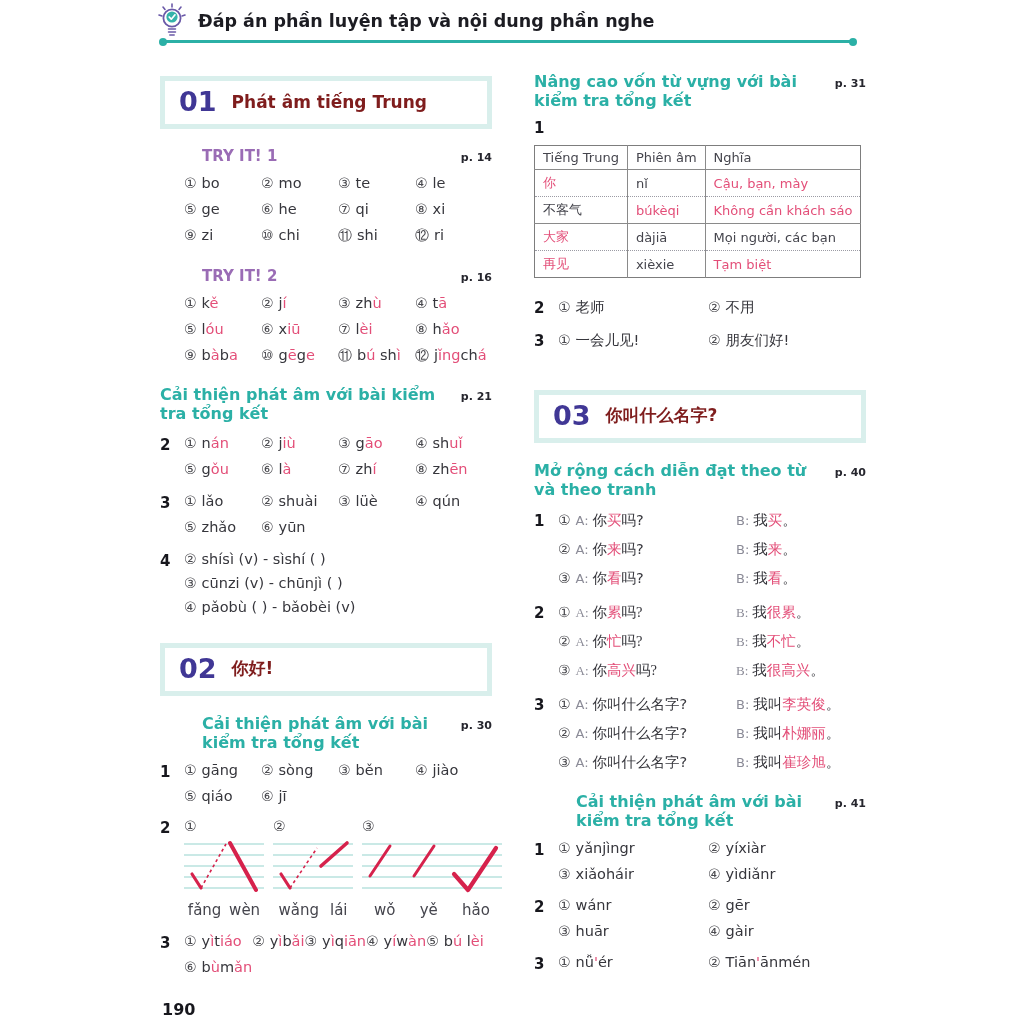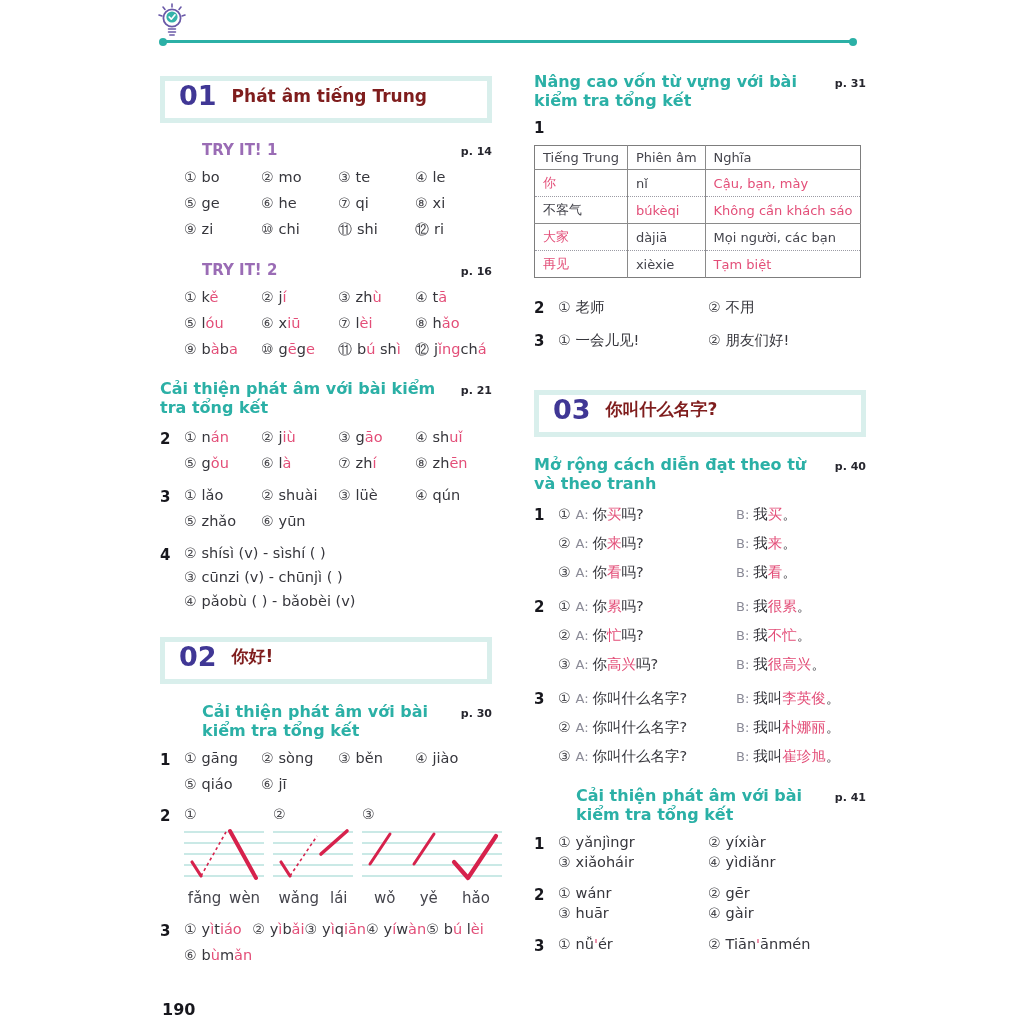--- a/index.html
+++ b/index.html
@@ -9,34 +9,34 @@
   .hdr{position:absolute;left:156px;top:3px;display:flex;align-items:center;}
   .htitle{margin-left:10px;font-size:17.5px;font-weight:700;color:#1c1c22;}
   .rule{position:absolute;left:163px;top:40px;width:690px;height:2.5px;background:#2bb0a6;}
   .rule::before,.rule::after{content:"";position:absolute;top:-2.5px;width:8px;height:8px;border-radius:50%;background:#2bb0a6;}
   .rule::before{left:-4px;} .rule::after{right:-4px;}
   
   .col{position:absolute;width:332px;}
   .colL{left:160px;top:76px;}
   .colR{left:534px;top:72px;}
   
-  .box{border:5px solid #d9efec;background:#fff;padding:1px 14px 9px;display:flex;align-items:center;}
+  .box{border:5px solid #d9efec;background:#fff;padding:7px 14px 9px;display:flex;align-items:center;}
   .box .n{font-size:27px;font-weight:800;color:#403795;line-height:1;}
   .box .t{margin-left:15px;font-size:17px;font-weight:700;color:#7f1d1d;}
   
   .th{display:flex;justify-content:space-between;align-items:baseline;font-weight:700;font-size:16px;color:#2bb0a6;}
   .th.purple{color:#9a6cb5;font-size:15px;}
   .pg{font-size:11px;font-weight:700;color:#26262e;white-space:nowrap;margin-left:8px;}
   
   .exr{display:flex;align-items:flex-start;}
   .exn{width:24px;flex:0 0 24px;font-weight:700;font-size:15px;color:#17171d;padding-top:1px;}
   .grid4{display:grid;grid-template-columns:repeat(4,1fr);row-gap:10px;flex:1;}
   .grid3{display:grid;grid-template-columns:repeat(5,1fr);row-gap:10px;flex:1;max-width:240px;}
   .grid1{display:grid;grid-template-columns:1fr;row-gap:8px;flex:1;}
-  .grid2r{display:grid;grid-template-columns:150px 1fr;row-gap:4px;flex:1;}
+  .grid2r{display:grid;grid-template-columns:150px 1fr;row-gap:10px;flex:1;}
   .ind{margin-left:24px;}
   .itm{font-size:14.5px;color:#36363c;white-space:nowrap;}
   .cn{color:#4a4a4f;margin-right:5px;font-size:14px;}
   .pk{color:#e34e78;}
   .ab{color:#8b8b97;margin-right:4px;font-size:13px;}
   
   table.vt{border-collapse:collapse;width:326px;font-size:13px;color:#45454d;}
   table.vt th,table.vt td{border-left:1.3px solid #8a8a8a;padding:4px 8px;text-align:left;font-weight:400;white-space:nowrap;}
   table.vt tr th:first-child,table.vt tr td:first-child{border-left:none;}
   table.vt{border:1.4px solid #7d7d7d;}
@@ -75,20 +75,21 @@
       </g>
       <circle cx="16" cy="15" r="8.6" fill="#ffffff" stroke="#6a59a8" stroke-width="1.8"></circle>
       <circle cx="16" cy="14" r="5.6" fill="#35b3aa"></circle>
       <path d="M13.2 14 L15.3 16.2 L19 11.8" fill="none" stroke="#ffffff" stroke-width="1.7" stroke-linecap="round" stroke-linejoin="round"></path>
       <g stroke="#6a59a8" stroke-width="1.5" stroke-linecap="round">
         <line x1="12.5" y1="26" x2="19.5" y2="26"></line>
         <line x1="12.5" y1="29" x2="19.5" y2="29"></line>
         <line x1="13.8" y1="32" x2="18.2" y2="32"></line>
       </g>
     </svg>
+    <div class="htitle">Đáp án phần luyện tập và nội dung phần nghe</div>
   </div>
   <div class="rule"></div>
 
   <div class="col colL">
 
     <div class="box mb18">
       <span class="n">01</span>
       <span class="t">Phát âm tiếng Trung</span>
     </div>
 
@@ -336,21 +337,21 @@
             <div class="itm"><span class="cn">①</span><span class="ab">A:</span>你<span class="pk">买</span>吗?</div>
             <div class="itm"><span class="ab">B:</span>我<span class="pk">买</span>。</div>
             <div class="itm"><span class="cn">②</span><span class="ab">A:</span>你<span class="pk">来</span>吗?</div>
             <div class="itm"><span class="ab">B:</span>我<span class="pk">来</span>。</div>
             <div class="itm"><span class="cn">③</span><span class="ab">A:</span>你<span class="pk">看</span>吗?</div>
             <div class="itm"><span class="ab">B:</span>我<span class="pk">看</span>。</div>
           </div>
         </div>
         <div class="dgroup">
           <span class="exn">2</span>
-          <div class="drow" style="flex: 1 1 0%;">
+          <div class="drow" style="flex: 1 1 0%; font-family: Liberation Serif, serif;">
             <div class="itm"><span class="cn">①</span><span class="ab">A:</span>你<span class="pk">累</span>吗?</div>
             <div class="itm"><span class="ab">B:</span>我<span class="pk">很累</span>。</div>
             <div class="itm"><span class="cn">②</span><span class="ab">A:</span>你<span class="pk">忙</span>吗?</div>
             <div class="itm"><span class="ab">B:</span>我<span class="pk">不忙</span>。</div>
             <div class="itm"><span class="cn">③</span><span class="ab">A:</span>你<span class="pk">高兴</span>吗?</div>
             <div class="itm"><span class="ab">B:</span>我<span class="pk">很高兴</span>。</div>
           </div>
         </div>
         <div class="dgroup">
           <span class="exn">3</span>

